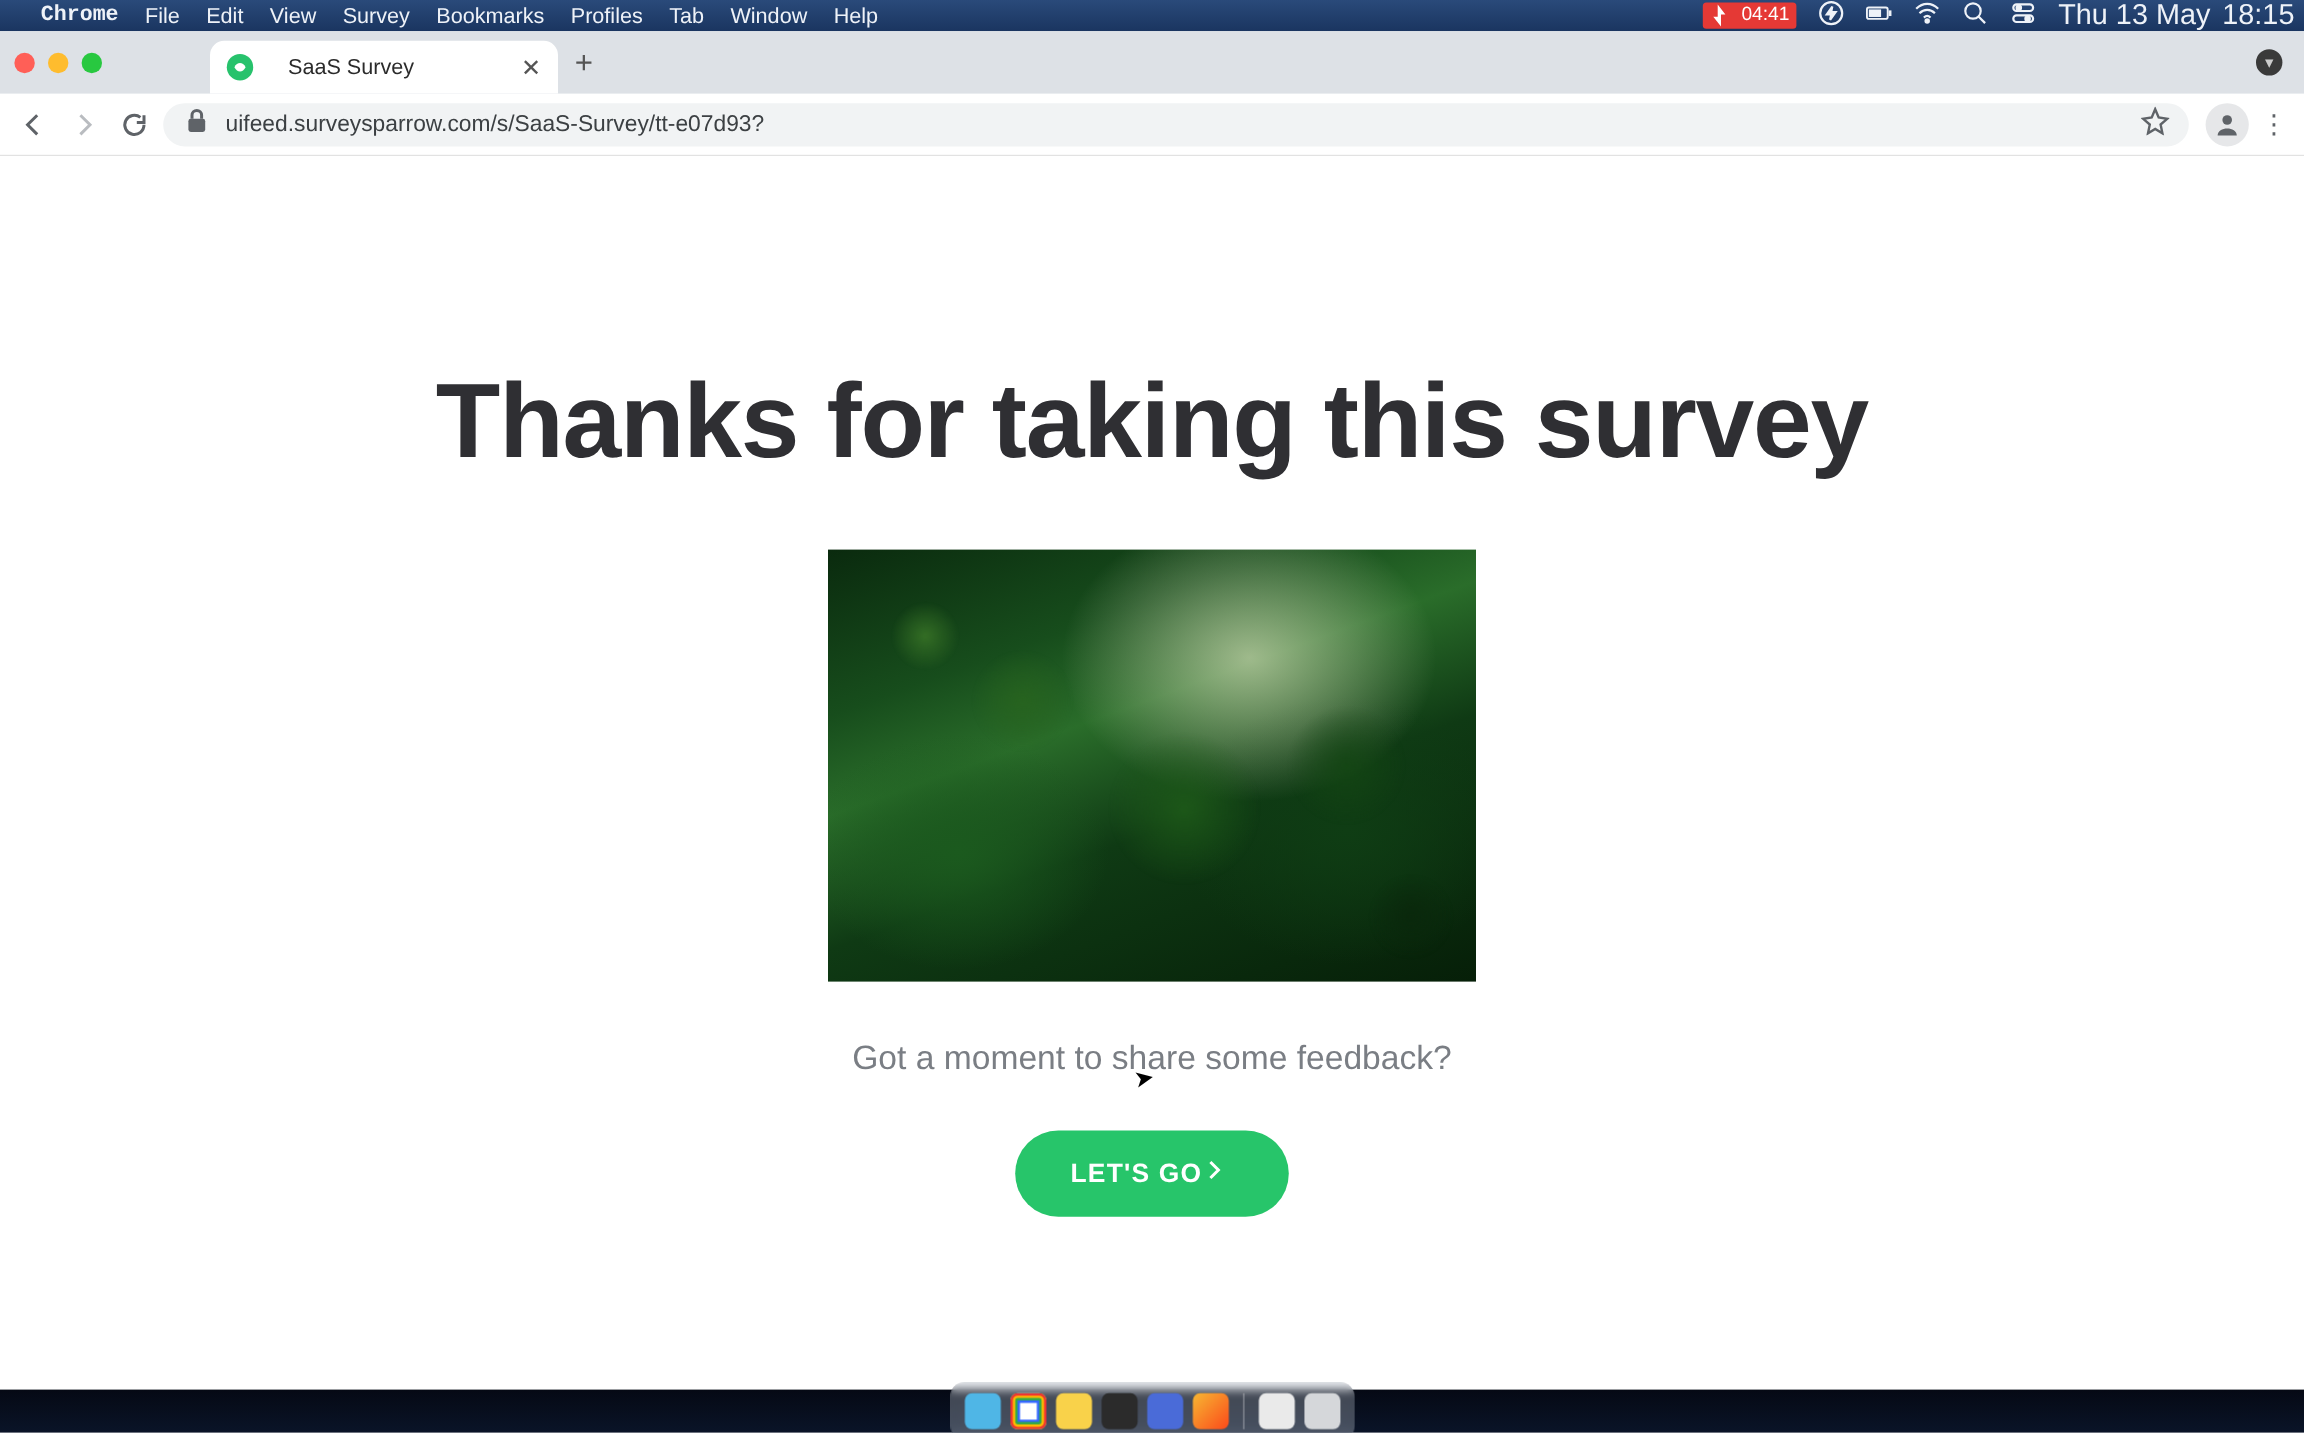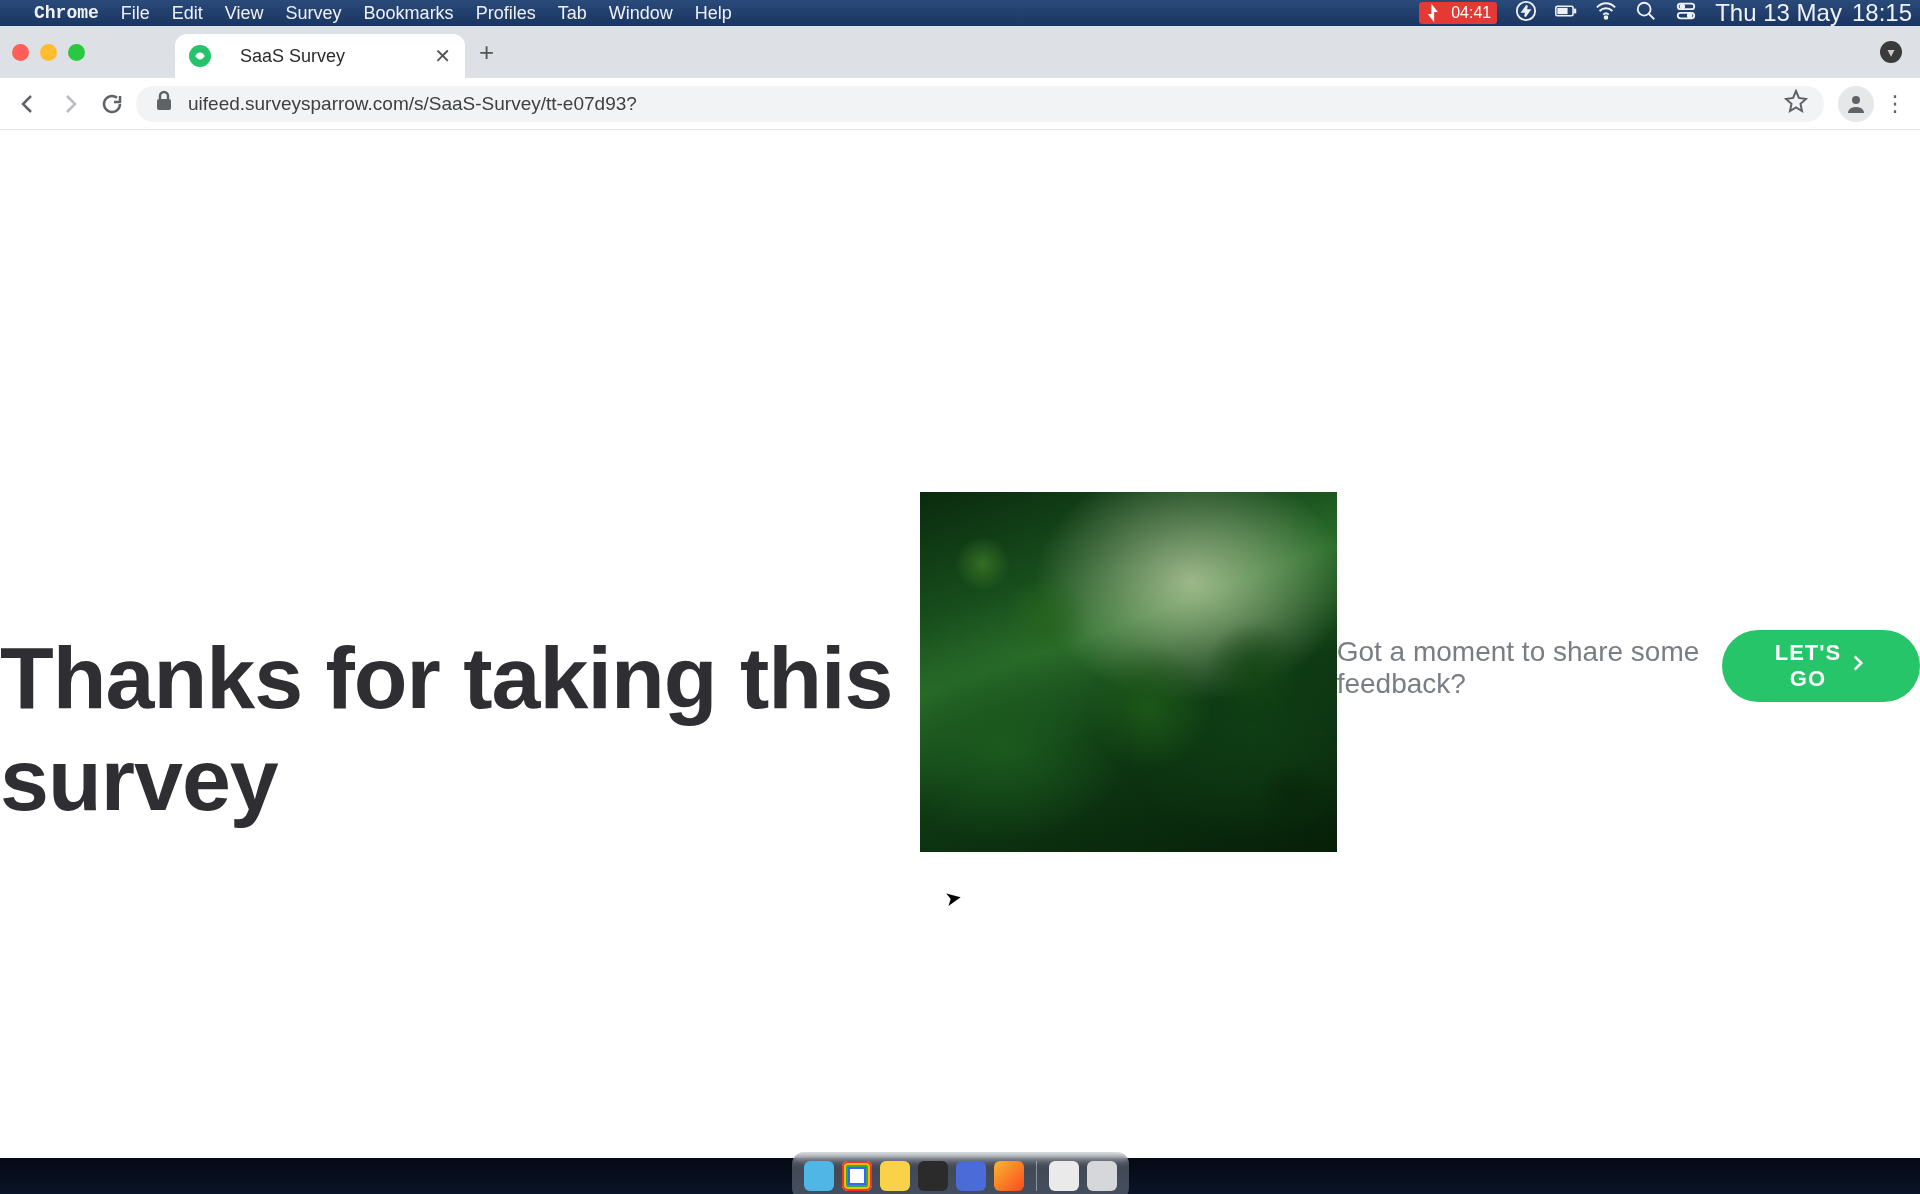--- a/index.html
+++ b/index.html
@@ -108,21 +108,21 @@
     }
     .toolbar .kebab { width: 30px; text-align:center; color:#5f6368; font-size: 22px; }
 
     
     .page {
       position: absolute;
       top: 130px;
       left: 0; right: 0; bottom: 36px;
       background: #fff;
       display: flex;
-      flex-direction: row;
+      flex-direction: column;
       align-items: center;
     }
     .hero-title {
       margin-top: 170px;
       font-size: 88px;
       font-weight: 700;
       color: #2f2f33;
       letter-spacing: -1px;
     }
     .hero-image {

